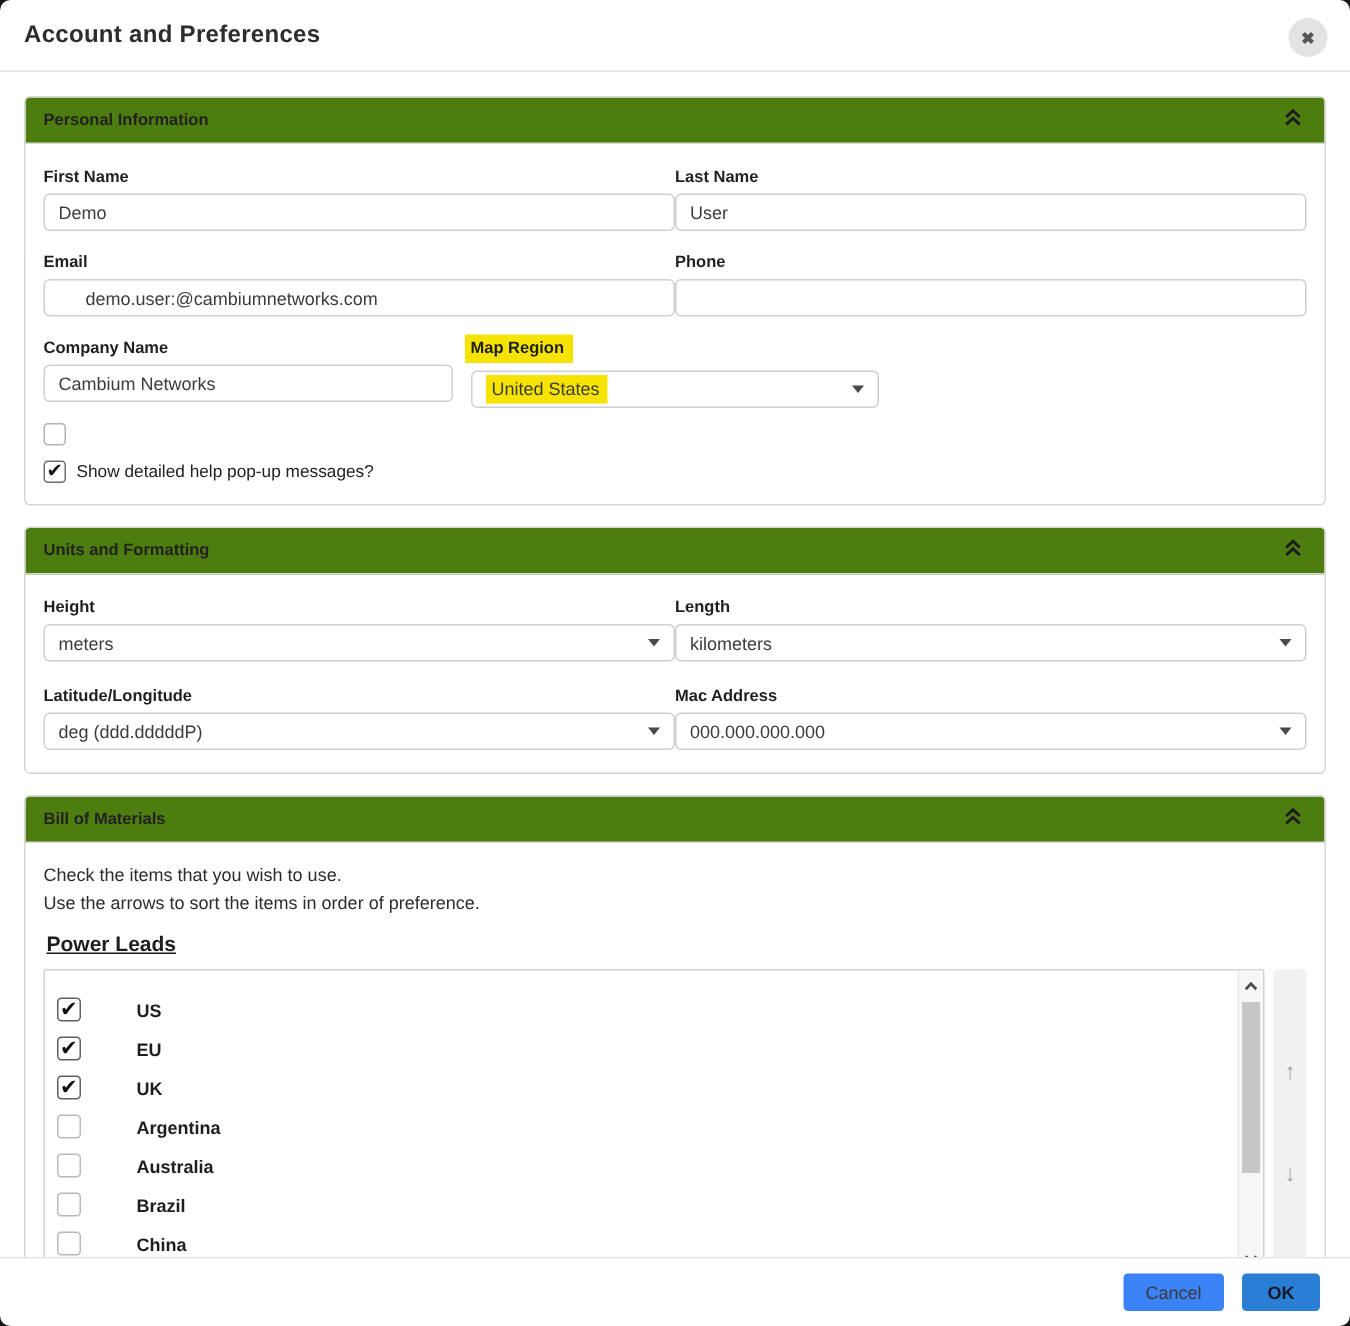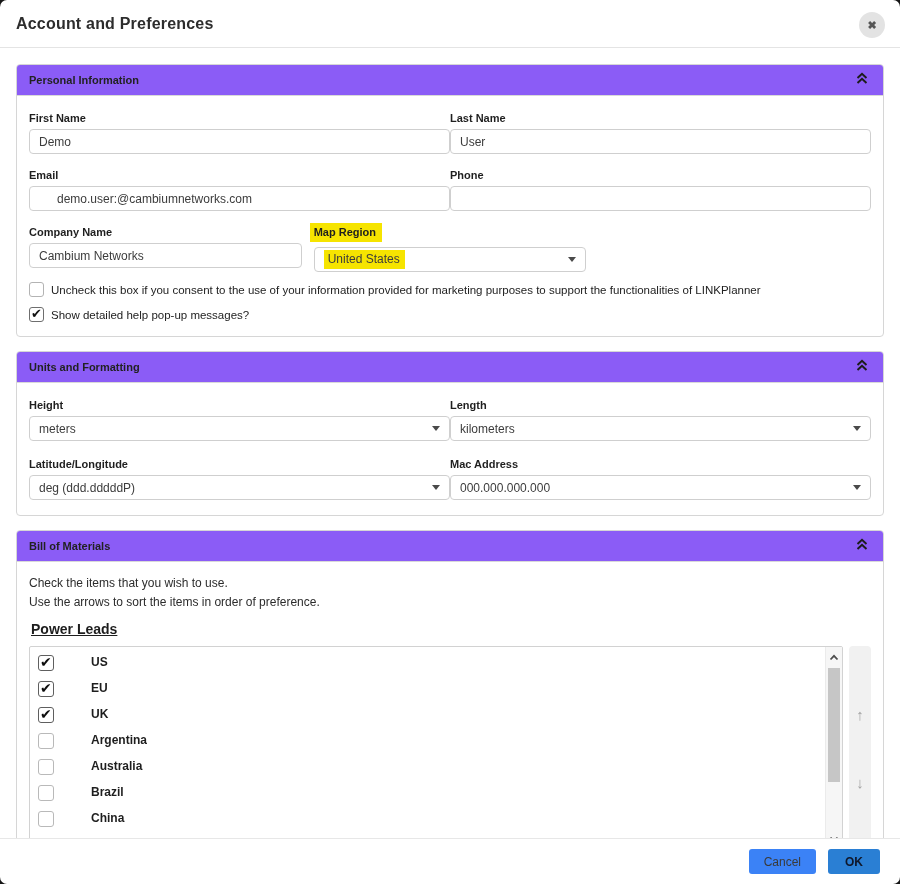--- a/index.html
+++ b/index.html
@@ -32,21 +32,21 @@
     display:flex; align-items:center; justify-content:center;
     font-size:11px; font-weight:bold; color:#565656;
   }
   
   .dlg-body { flex:1 1 auto; padding:16px 16px 0 16px; overflow:hidden; }
   .panel {
     border:1px solid #d6d6d6; border-radius:4px;
     margin-bottom:14px; background:#fff; overflow:hidden;
   }
   .panel-header {
-    height:31px; background:#8b5cf6;
+    height:31px; background:#4d7c0f;
     border-bottom:1px solid #d9d9d9;
     display:flex; align-items:center; justify-content:space-between;
     padding:0 12px;
     text-align:center;
   }
   .panel-title { font-size:11px; font-weight:bold; color:#222; }
   .collapse-btn { background:none; border:none; cursor:pointer; display:flex; align-items:center; padding:2px; }
   .panel-body { padding:12px; }
   
   .row2 { display:grid; grid-template-columns:1fr 1fr; column-gap:0; margin-bottom:11px; }
@@ -88,21 +88,21 @@
   
   .bom-instr { font-size:12px; color:#2c2c2c; line-height:1.55; }
   .bom-list-title { font-size:14px; font-weight:600; color:#1d1d1d; margin:10px 0 9px 2px;text-decoration:underline; }
   .bom-wrap { display:flex; align-items:stretch; margin-bottom:2px; }
   .bom-list {
     flex:1 1 auto; position:relative;
     border:1px solid #d2d2d2; border-radius:2px;
     height:204px; overflow:hidden; background:#fff;
   }
   .bom-rows { padding:8px 24px 0 8px; }
-  .bom-row { height:26px; display:flex; align-items:flex-start; }
+  .bom-row { height:26px; display:flex; align-items:flex-end; }
   .bom-cb { width:16px; height:16px; flex:0 0 16px; border:1px solid #b9b9b9; border-radius:3px; position:relative; cursor:pointer; background:#fff; }
   .bom-cb.checked { border-color:#5f5f5f; }
   .bom-cb.checked::after {
     content:"\2714";
     position:absolute; left:1px; top:-2px;
     font-size:14px; font-weight:bold; color:#0d0d0d;
   }
   .bom-label { margin-left:37px; font-size:12px; font-weight:600; color:#1e1e1e; }
   
   .vscroll {
@@ -191,21 +191,20 @@
           <div>
             <span class="fld-label hl-label">Map Region</span>
             <div class="select">
               <span class="hl">United States</span>
               <span class="caret"></span>
             </div>
           </div>
         </div>
         <div class="cb-row">
           <span class="cb"></span>
-          <span class="cb-text">Uncheck this box if you consent to the use of your information provided for marketing purposes to support the functionalities of LINKPlanner</span>
         </div>
         <div class="cb-row" style="margin-bottom:2px;">
           <span class="cb checked"></span>
           <span class="cb-text">Show detailed help pop-up messages?</span>
         </div>
       </div>
     </div>
 
     <div class="panel">
       <div class="panel-header">

